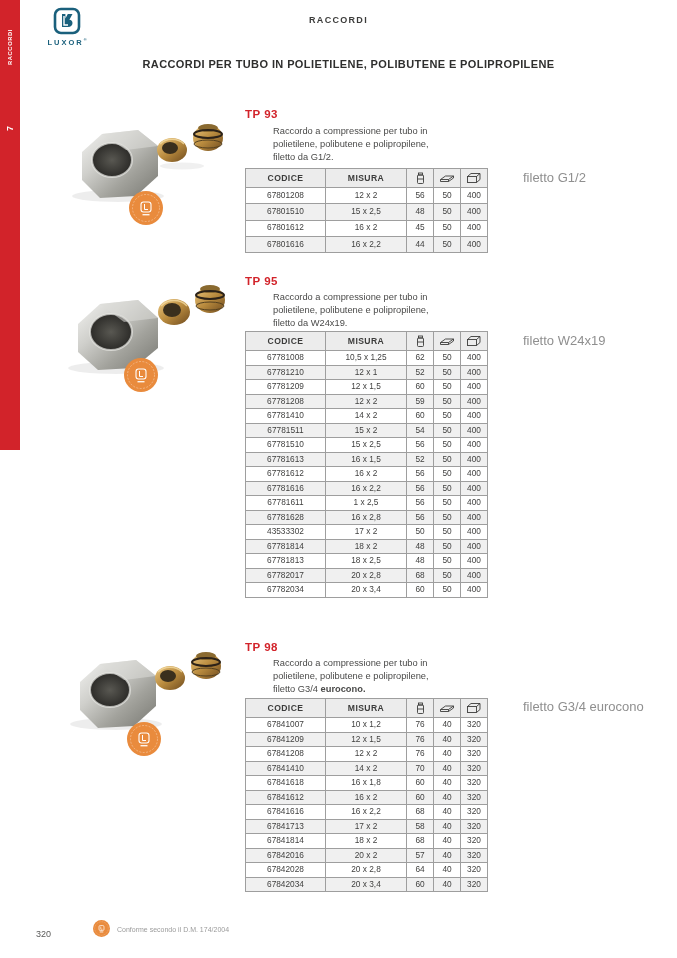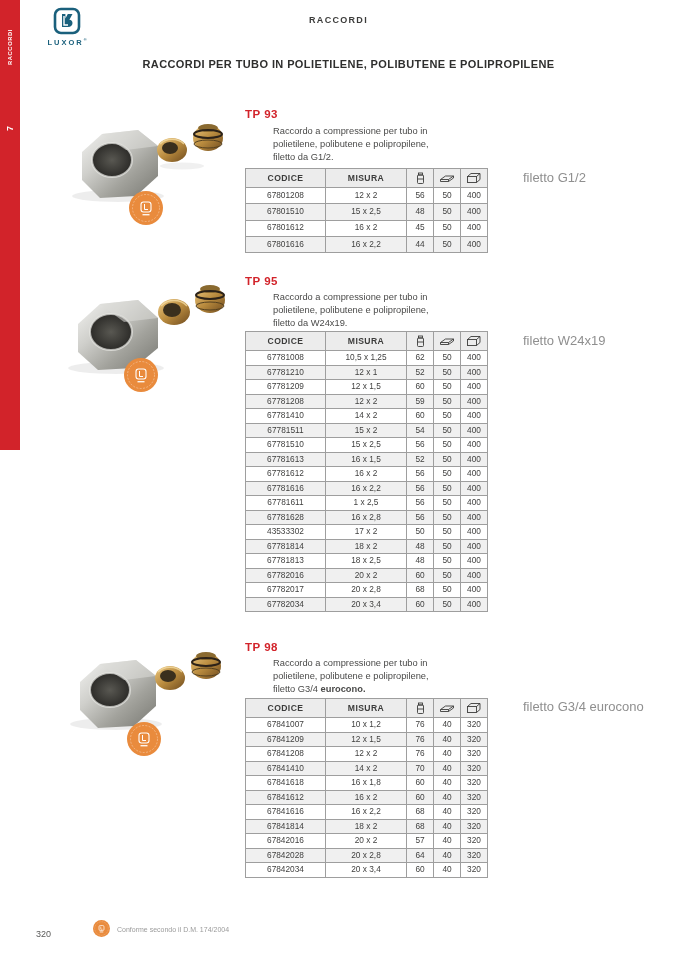--- a/index.html
+++ b/index.html
@@ -376,27 +376,20 @@
           <td>400</td>
         </tr>
         <tr>
           <td>67781813</td>
           <td>18 x 2,5</td>
           <td>48</td>
           <td>50</td>
           <td>400</td>
         </tr>
         <tr>
-          <td>67782016</td>
-          <td>20 x 2</td>
-          <td>60</td>
-          <td>50</td>
-          <td>400</td>
-        </tr>
-        <tr>
           <td>67782017</td>
           <td>20 x 2,8</td>
           <td>68</td>
           <td>50</td>
           <td>400</td>
         </tr>
         <tr>
           <td>67782034</td>
           <td>20 x 3,4</td>
           <td>60</td>
@@ -521,20 +514,27 @@
           <td>320</td>
         </tr>
         <tr>
           <td>67841616</td>
           <td>16 x 2,2</td>
           <td>68</td>
           <td>40</td>
           <td>320</td>
         </tr>
         <tr>
+          <td>67841713</td>
+          <td>17 x 2</td>
+          <td>58</td>
+          <td>40</td>
+          <td>320</td>
+        </tr>
+        <tr>
           <td>67841814</td>
           <td>18 x 2</td>
           <td>68</td>
           <td>40</td>
           <td>320</td>
         </tr>
         <tr>
           <td>67842016</td>
           <td>20 x 2</td>
           <td>57</td>

